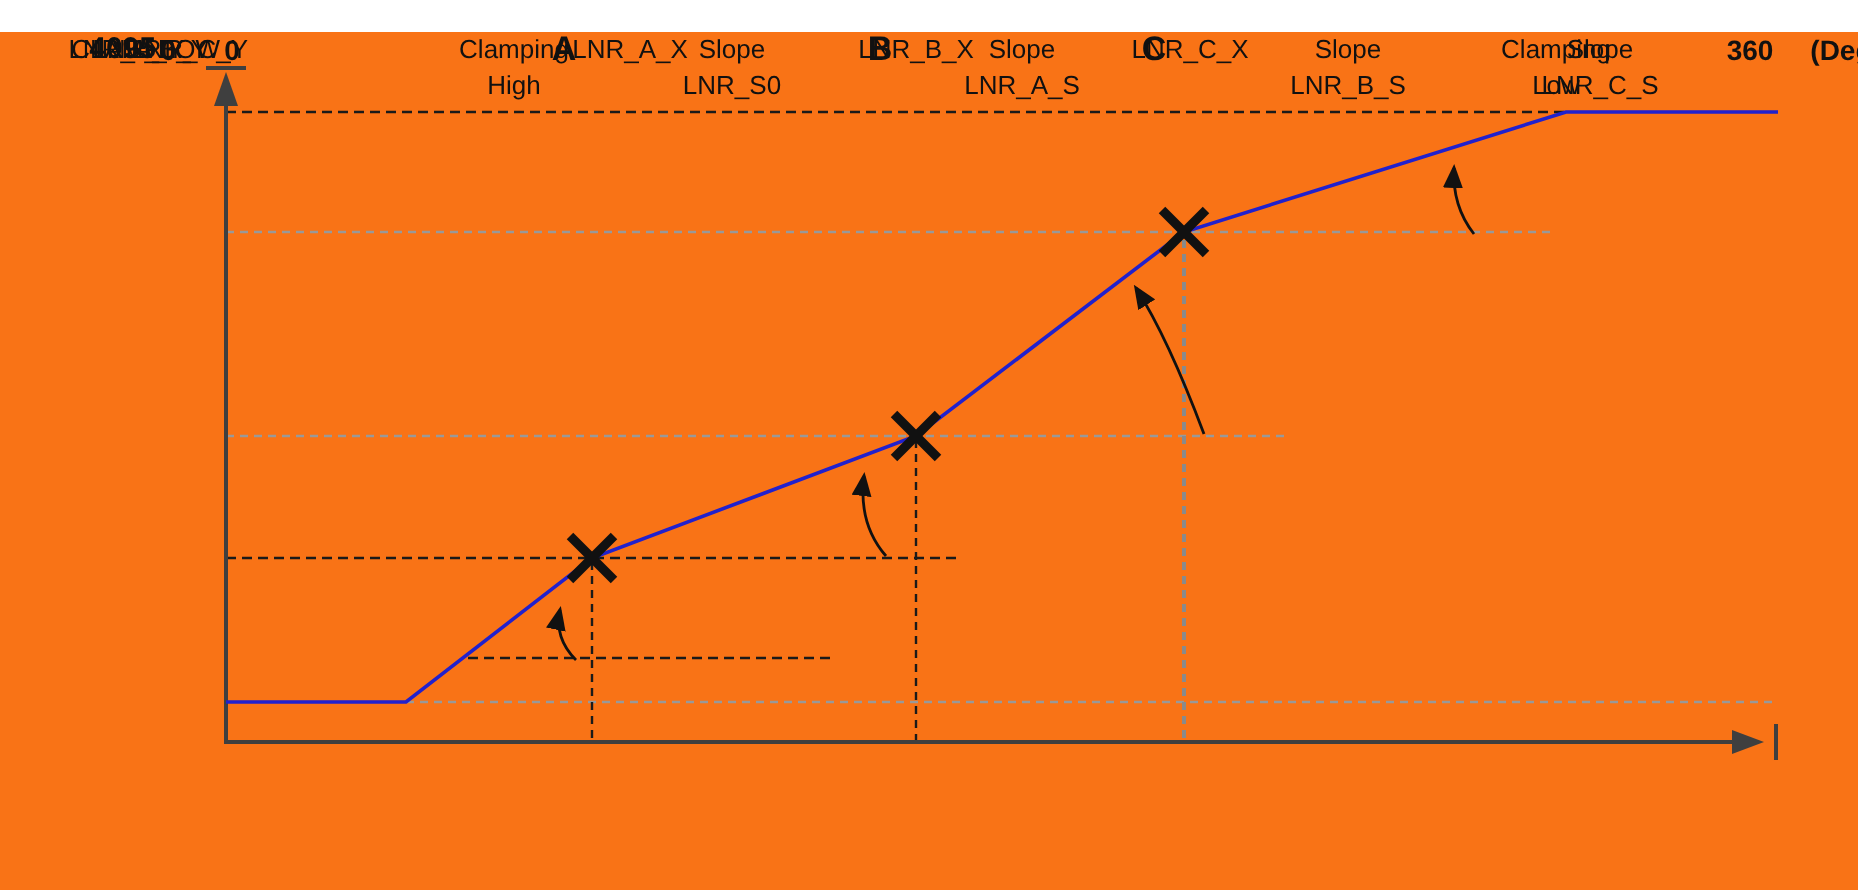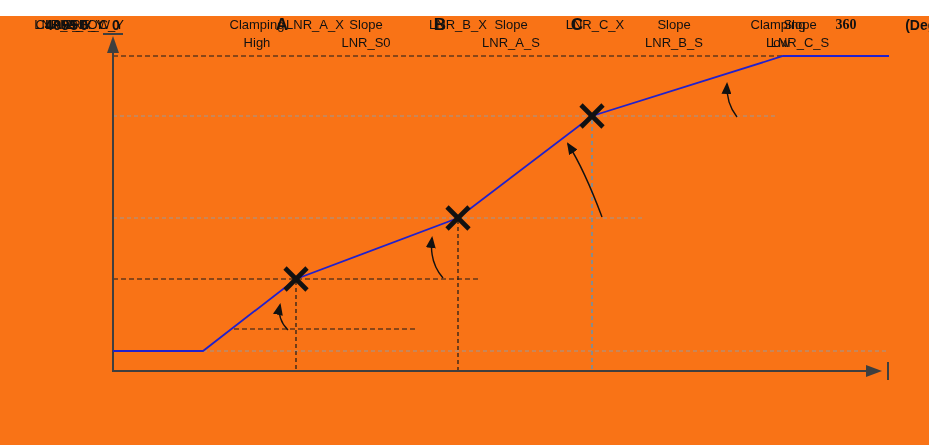--- a/index.html
+++ b/index.html
@@ -87,21 +87,21 @@
   <div class="lbl right" style="left:0;top:32;width:110px;">CLAMPLOW</div>
   <div class="lbl right" style="left:0;top:92;width:124px;">LNR_C_Y</div>
   <div class="lbl right" style="left:4px;top:194;width:100px;">LNR_B_Y</div>
   <div class="lbl right" style="left:0;top:253;width:92px;">LNR_A_Y</div>
   <div class="lbl num right" style="left:0;top:341;width:88px;">0</div>
 
   <div class="lbl num c" style="left:116px;top:374;">0</div>
   <div class="lbl c" style="left:305px;top:364;padding-left:20px;">LNR_A_X</div>
   <div class="lbl c" style="left:458px;top:364;text-align:right;">LNR_B_X</div>
   <div class="lbl c" style="left:595px;top:364;">LNR_C_X</div>
-  <div class="lbl num c" style="left:846px;top:373;font-family:Liberation Serif, serif;">360</div>
+  <div class="lbl num c" style="left:875px;top:373;">360</div>
   <div class="lbl num c" style="left:925px;top:395;">(Deg.)</div>
 
   <div class="lbl pt c" style="left:282px;top:220;">A</div>
   <div class="lbl pt c" style="left:440px;top:159;">B</div>
   <div class="lbl pt c" style="left:577px;top:56;">C</div>
 
   <div class="lbl c" style="left:257px;top:11;">
     <div>Clamping</div>
     <div>High</div>
   </div>

